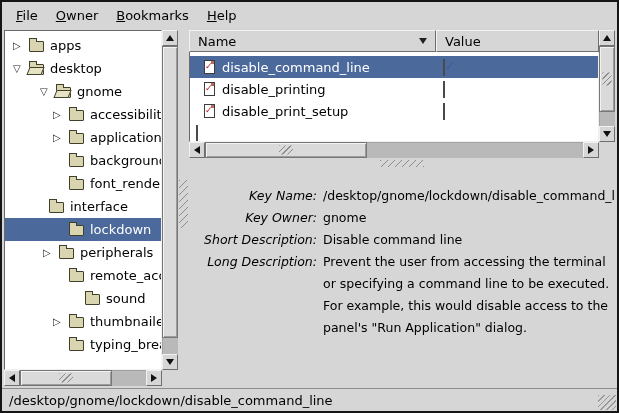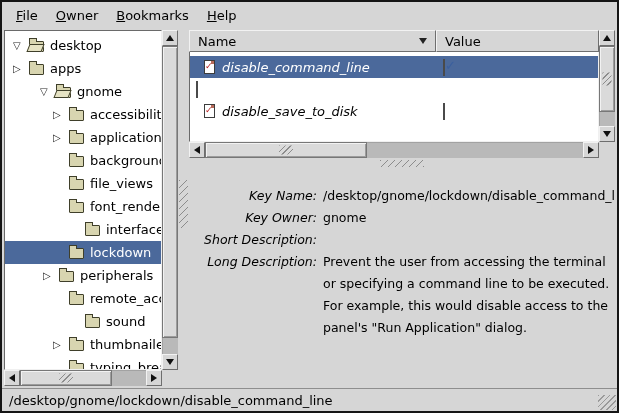--- a/index.html
+++ b/index.html
@@ -64,21 +64,21 @@
   
   .list-pane{position:absolute;left:187px;top:28px;width:426px;height:128px;
     display:grid;grid-template-columns:1fr 16px;grid-template-rows:22px 1fr 16px;}
   .list-header{grid-area:1/1;display:flex;}
   .hdr-cell{box-sizing:border-box;display:flex;align-items:center;padding:0 8px;cursor:default;
     background:#d6d6d6;border:1px solid;border-color:#f2f2f2 #6e6e6e #6e6e6e #f2f2f2;}
   .hdr-name{width:247px;justify-content:space-between;}
   .hdr-value{flex:1;}
   .sort-arrow{width:0;height:0;border-left:4px solid transparent;border-right:4px solid transparent;border-top:6px solid #222;}
   .list-rows{grid-area:2/1;background:#fff;border:1px solid;border-color:#6a6a6a #f0f0f0 #f0f0f0 #6a6a6a;
-    border-top:none;overflow:hidden;padding-top:4px;box-sizing:border-box;font-style:italic;}
+    border-top:none;overflow:hidden;padding-top:4px;box-sizing:border-box;}
   .list-row{height:22px;display:flex;align-items:center;cursor:default;}
   .list-row.selected{background:#4b699b;color:#fff;}
   .cell-name{width:247px;flex:0 0 247px;display:flex;align-items:center;padding-left:14px;box-sizing:border-box;overflow:hidden;}
   .key-icon{position:relative;width:11px;height:14px;background:#fff;border:1px solid #3c3c3c;margin-right:7px;flex:0 0 11px;box-sizing:border-box;}
   .key-icon::before{content:"✓";position:absolute;left:0px;top:1px;font-size:9px;line-height:9px;color:#b72121;font-weight:bold;}
   .key-icon::after{content:"";position:absolute;top:0;right:0;width:3px;height:3px;background:#b76a5a;}
   .cell-value{flex:1;padding-left:6px;}
   .checkbox{width:13px;height:13px;background:#fff;border:1px solid #4a4a4a;position:relative;box-sizing:content-box;}
   .checkbox.checked::before{content:"✓";position:absolute;left:1px;top:-2px;font-size:13px;font-weight:bold;color:#3a5f9e;}
   .corner{grid-area:3/2;background:#d6d6d6;}
@@ -105,29 +105,29 @@
   <div class="menubar">
     <span class="menu-item">File</span>
     <span class="menu-item">Owner</span>
     <span class="menu-item">Bookmarks</span>
     <span class="menu-item">Help</span>
   </div>
 
   <div class="tree-pane">
     <div class="tree-content sunken" id="tree-content">
   <div class="tree-row" style="padding-left: 6px;">
+    <span class="expander collapsed"></span>
+    <span class="folder"></span>
+    <span class="tree-label">apps</span>
+  </div>
+
+  <div class="tree-row" style="padding-left: 6px;">
     <span class="expander expanded"></span>
     <span class="folder open"></span>
     <span class="tree-label">desktop</span>
-  </div>
-
-  <div class="tree-row" style="padding-left: 6px;">
-    <span class="expander collapsed"></span>
-    <span class="folder"></span>
-    <span class="tree-label">apps</span>
   </div>
 
   <div class="tree-row" style="padding-left: 33px;">
     <span class="expander expanded"></span>
     <span class="folder open"></span>
     <span class="tree-label">gnome</span>
   </div>
 
   <div class="tree-row" style="padding-left: 46px;">
     <span class="expander collapsed"></span>
@@ -140,33 +140,28 @@
     <span class="folder"></span>
     <span class="tree-label">applications</span>
   </div>
 
   <div class="tree-row" style="padding-left: 46px;">
     <span class="expander"></span>
     <span class="folder"></span>
     <span class="tree-label">background</span>
   </div>
 
-  <div class="tree-row" style="padding-left: 46px;">
-    <span class="expander"></span>
-    <span class="folder"></span>
-    <span class="tree-label">file_views</span>
-  </div>
 
   <div class="tree-row" style="padding-left: 46px;">
     <span class="expander"></span>
     <span class="folder"></span>
     <span class="tree-label">font_rendering</span>
   </div>
 
-  <div class="tree-row" style="padding-left: 62px;">
+  <div class="tree-row" style="padding-left: 26px;">
     <span class="expander"></span>
     <span class="folder"></span>
     <span class="tree-label">interface</span>
   </div>
 
   <div class="tree-row selected" style="padding-left: 46px;">
     <span class="expander"></span>
     <span class="folder"></span>
     <span class="tree-label">lockdown</span>
   </div>
@@ -245,32 +240,41 @@
   <div class="list-row selected">
     <span class="cell-name">
       <span class="key-icon"></span>
       <span class="key-label">disable_command_line</span>
     </span>
     <span class="cell-value">
       <span class="checkbox checked"></span>
     </span>
   </div>
 
-
-  <div class="list-row">
-    <span class="cell-value">
-      <span class="checkbox"></span>
-    </span>
-  </div>
-
   <div class="list-row">
     <span class="cell-name">
       <span class="key-icon"></span>
-      <span class="key-label">disable_save_to_disk</span>
-    </span>
+      <span class="key-label">disable_printing</span>
+    </span>
+    <span class="cell-value">
+      <span class="checkbox"></span>
+    </span>
+  </div>
+
+  <div class="list-row">
+    <span class="cell-name">
+      <span class="key-icon"></span>
+      <span class="key-label">disable_print_setup</span>
+    </span>
+    <span class="cell-value">
+      <span class="checkbox"></span>
+    </span>
+  </div>
+
+  <div class="list-row">
     <span class="cell-value">
       <span class="checkbox"></span>
     </span>
   </div>
 </div>
 
     <div class="scroll" style="grid-area:1/2/3/3;">
       <div class="sb-btn" style="top:0;left:0;">
           <span class="tri tri-up"></span>
         </div>
@@ -307,20 +311,21 @@
     <span class="doc-value">/desktop/gnome/lockdown/disable_command_line</span>
   </div>
 
   <div class="doc-row">
     <span class="doc-label">Key Owner:</span>
     <span class="doc-value">gnome</span>
   </div>
 
   <div class="doc-row">
     <span class="doc-label">Short Description:</span>
+    <span class="doc-value">Disable command line</span>
   </div>
 
   <div class="doc-row">
     <span class="doc-label">Long Description:</span>
     <span class="doc-value">Prevent the user from accessing the terminal or specifying a command line to be executed. For example, this would disable access to the panel's "Run Application" dialog.</span>
   </div>
 </div>
   </div>
 
   <div class="statusbar">

